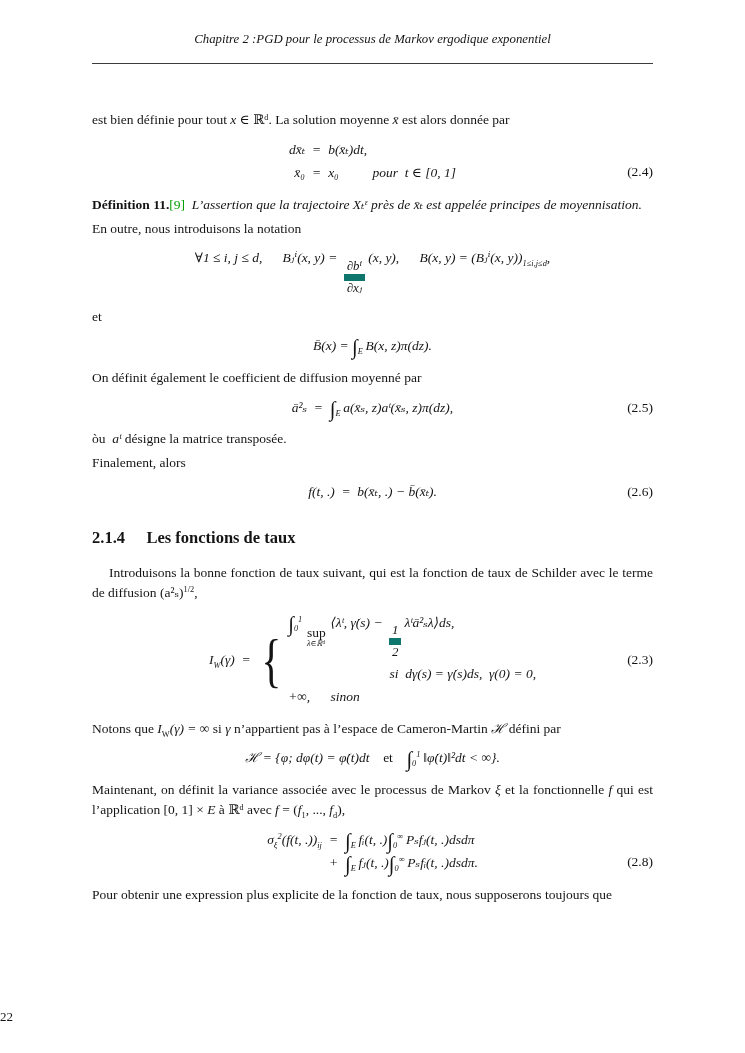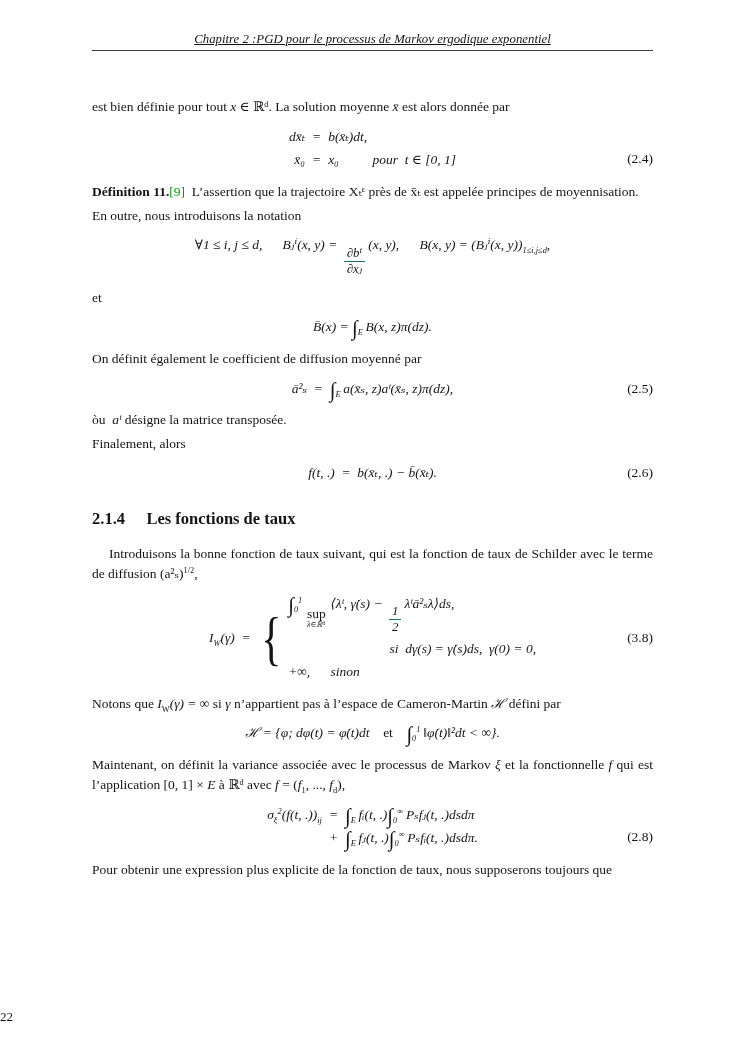--- a/index.html
+++ b/index.html
@@ -7,49 +7,49 @@
     width: 745px; height: 1053px; background: #ffffff; color: #141414;
     font-family: "Liberation Serif", "DejaVu Serif", serif;
   }
   .page {
     position: relative; width: 745px; height: 1053px;
     padding: 30px 92px 0 92px; box-sizing: border-box; overflow: hidden;
     font-size: 13.5px; line-height: 1.52; text-align: justify;
   }
   .header {
     font-style: italic; text-align: center; font-size: 12.8px;
-    padding-bottom: 1px; border-bottom: 1px solid #3c3c3c; margin-bottom: 46px; text-decoration: underline;
+    padding-bottom: 14px; border-bottom: 1px solid #3c3c3c; margin-bottom: 46px;
   }
   p.para { margin: 0 0 3px 0; }
   .indent1 { text-indent: 17px; }
   .gap-before-lg { margin-top: 32px; }
   .gap-before-md { margin-top: 14px; }
 
   .eqrow { position: relative; text-align: center; margin: 9px 0 11px; font-style: italic; }
   .eqtag { position: absolute; right: 0; top: 50%; transform: translateY(-50%); font-style: normal; }
   .eqrow.tag-bottom .eqtag { top: auto; bottom: 1px; transform: none; }
 
   .align { display: inline-grid; grid-template-columns: auto auto auto; column-gap: 7px; row-gap: 3px; align-items: baseline; }
   .align .lhs { justify-self: end; text-align: right; }
   .align .rhs { justify-self: start; text-align: left; }
 
   .m { font-style: italic; }
   .b { font-weight: bold; font-style: normal; }
-  .it { }
+  .it { font-style: italic; }
   .rm { font-style: normal; }
   .cite { color: var(--cite-color, #00a000); }
 
   sub, sup { font-size: 0.62em; line-height: 0; font-style: inherit; }
   .bigop { font-size: 1.55em; font-style: normal; line-height: 0; vertical-align: -0.18em; }
 
   .frac {
     display: inline-flex; flex-direction: column; vertical-align: -0.6em;
     text-align: center; font-size: 0.95em; line-height: 1.18; margin: 0 3px;
   }
-  .frac .num { border-bottom: 1px solid #0f766e; padding: 0 3px; }
+  .frac .num { border-bottom: 7px solid #0f766e; padding: 0 3px; }
   .frac .den { padding: 0 3px; }
 
   .underop { display: inline-flex; flex-direction: column; vertical-align: -0.75em; line-height: 1.05; margin: 0 2px; }
   .underop .op { font-style: normal; }
   .underop .under { font-size: 0.6em; }
 
   .eqbody27 { display: inline-flex; align-items: center; text-align: left; }
   .cases { display: inline-flex; align-items: center; }
   .brace { font-size: 60px; font-style: normal; line-height: 1; display: inline-block; transform: scaleX(0.7); margin-right: 2px; }
   .caselines { display: inline-flex; flex-direction: column; gap: 3px; }
@@ -130,21 +130,21 @@
                 <span class="under">λ∈ℝᵈ</span>
               </span> ⟨λᵗ, γ̇(s) − <span class="frac">
                 <span class="num">1</span>
                 <span class="den">2</span>
               </span>λᵗā²ₛλ⟩ds,</span>
           <span class="caseline c2">si dγ(s) = γ̇(s)ds, γ(0) = 0,</span>
           <span class="caseline c3">+∞,  sinon</span>
         </span>
       </span>
     </span>
-    <span class="eqtag">(3.8)</span>
+    <span class="eqtag">(2.3)</span>
   </div>
 
   <p class="para">Notons que <span class="m">I</span><sub>W</sub><span class="m">(γ) = ∞</span> si <span class="m">γ</span> n’appartient pas à l’espace de Cameron-Martin <span class="m">ℋ</span> défini par</p>
 
   <div class="eqrow gap-before-md">
     <span class="eqbody">ℋ = {φ; dφ(t) = φ̇(t)dt <span class="rm">et</span> <span class="bigop">∫</span><sub>0</sub><sup>1</sup> ‖φ̇(t)‖²dt &lt; ∞}.</span>
   </div>
 
   <p class="para gap-before-lg">Maintenant, on définit la variance associée avec le processus de Markov <span class="m">ξ</span> et la fonctionnelle <span class="m">f</span> qui est l’application [0, 1] × <span class="m">E</span> à ℝᵈ avec <span class="m">f</span> = (<span class="m">f</span><sub>1</sub>, ..., <span class="m">f</span><sub>d</sub>),</p>
 

